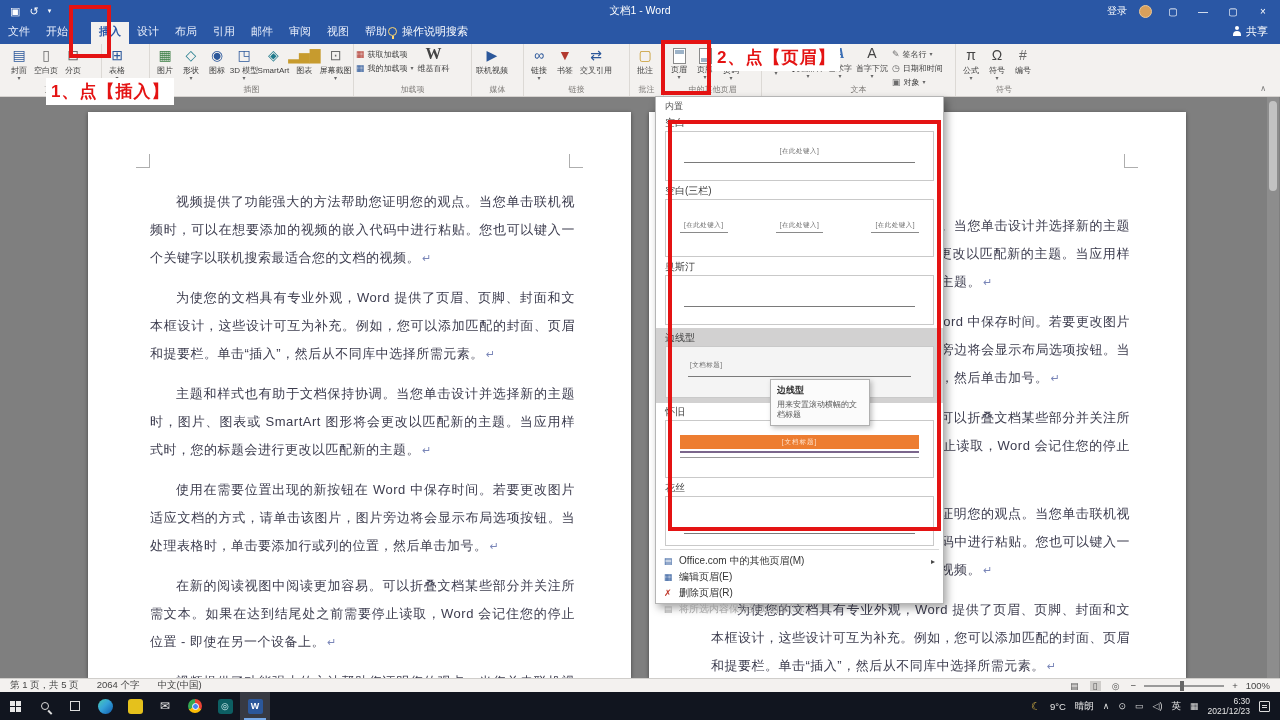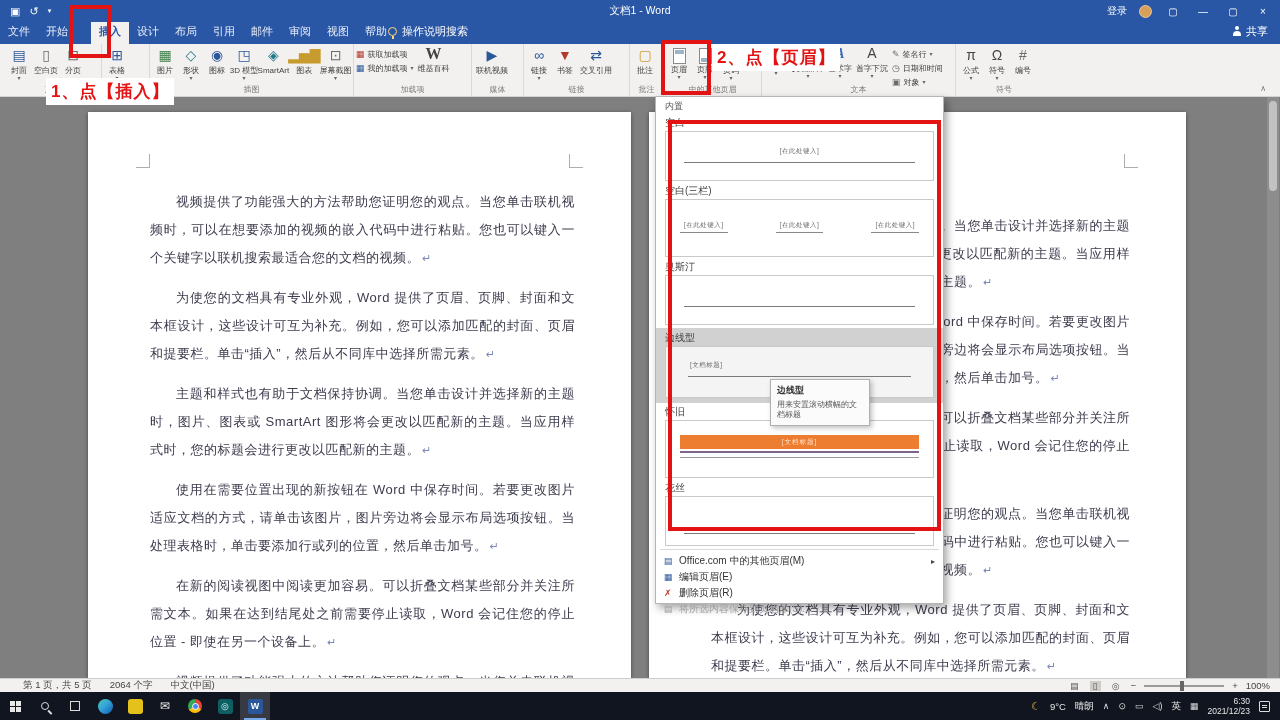--- a/index.html
+++ b/index.html
@@ -116,21 +116,21 @@
   #rb3 { left:668px; top:120px; width:273px; height:411px; }
   .step { position:absolute; z-index:31; color:#e41313; font-weight:bold; font-size:17px; letter-spacing:1px;
     background:#fff; padding:2px 5px; pointer-events:none; }
   #step1 { left:46px; top:78px; }
   #step2 { left:712px; top:44px; }
   #step3 { left:711px; top:273px; font-size:19px; background:transparent; }
 
   
   #statusbar { position:absolute; left:0; top:678px; width:1280px; height:14px; background:#f3f1ef;
     border-top:1px solid #d0cecb; display:flex; align-items:center; font-size:9.5px; color:#454545; z-index:12; }
-  #statusbar .sleft { display:flex; gap:18px; padding-left:23px; }
+  #statusbar .sleft { display:flex; gap:18px; padding-left:10px; }
   #statusbar .sright { margin-left:auto; display:flex; align-items:center; gap:8px; padding-right:10px; }
   .viewbtn { font-size:9px; color:#555; padding:0 3px; }
   .viewbtn.sel { background:#cfcdca; }
   .zoomtrack { position:relative; width:80px; height:2px; background:#9a9a9a; }
   .zoomthumb { position:absolute; left:36px; top:-4px; width:4px; height:10px; background:#666; }
 
   
   #taskbar { position:absolute; left:0; top:692px; width:1280px; height:28px; background:#11151f;
     display:flex; align-items:center; z-index:40; }
   .tb-btn { width:30px; height:28px; display:flex; align-items:center; justify-content:center; position:relative; }

